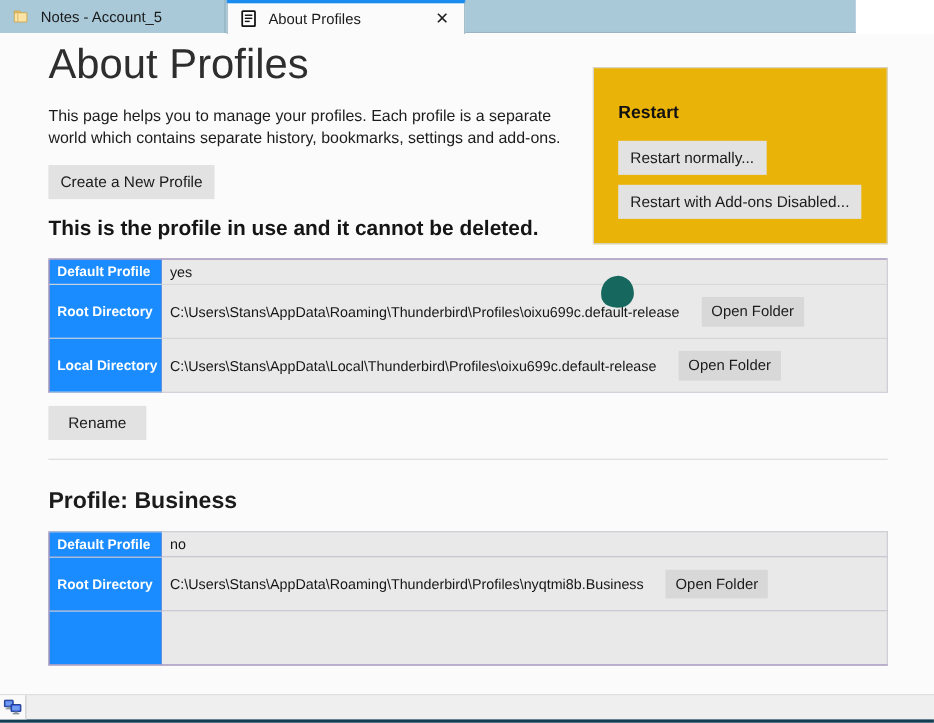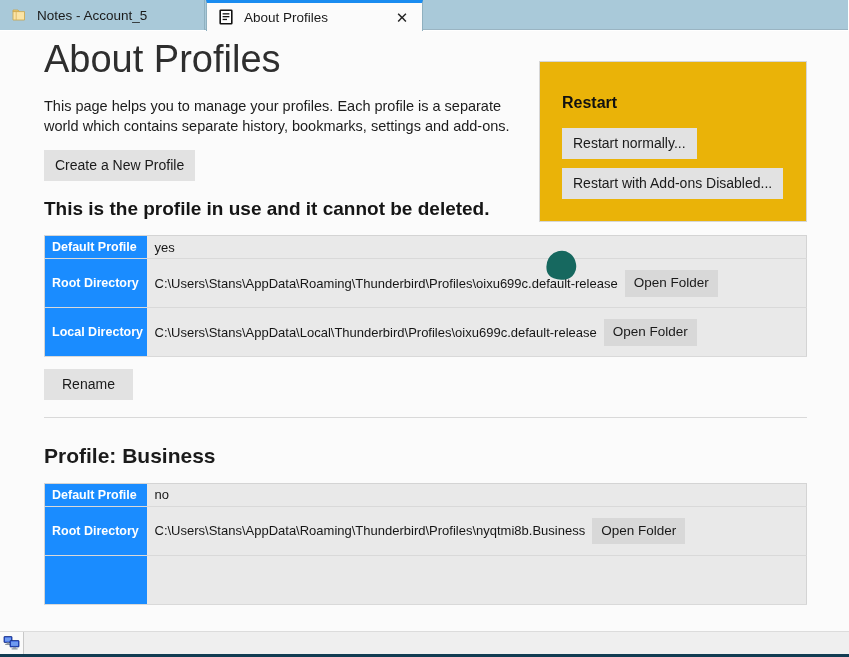--- a/index.html
+++ b/index.html
@@ -7,21 +7,21 @@
     margin: 0; padding: 0;
     width: 849px; height: 657px;
     overflow: hidden;
     font-family: "Liberation Sans", sans-serif;
     background: #ffffff;
   }
 
   
   #tabstrip {
     position: absolute; left: 0; top: 0;
-    width: 848px; height: 30px;
+    width: 778px; height: 30px;
     background: #a9c9d9;
     border-bottom: 1px solid #9ab4c2;
   }
   .tab {
     position: absolute; top: 0; height: 30px;
     display: flex; align-items: center;
     padding: 0 10px;
     font-size: 13.5px; color: #1a1a1a;
     white-space: nowrap;
     cursor: default;
@@ -139,21 +139,21 @@
     font-size: 13px;
     padding: 3px 8px;
     vertical-align: middle;
     border: none;
   }
   table.profile-table tr { border-bottom: 1px solid #d9d9d9; }
   table.profile-table tr.tall th,
   table.profile-table tr.tall td { height: 49px; }
   table.profile-table tr.short th,
   table.profile-table tr.short td { height: 23px; }
-  .path-cell { display: flex; align-items: center; gap: 7px; }
+  .path-cell { display: flex; align-items: center; gap: 20px; }
   .path-text { white-space: nowrap; }
   .open-folder-btn {
     background: #d8d8d8;
     border: none;
     font-family: "Liberation Sans", sans-serif;
     font-size: 13.5px;
     color: #1a1a1a;
     padding: 6px 9px;
     line-height: 1.1;
     cursor: default;

